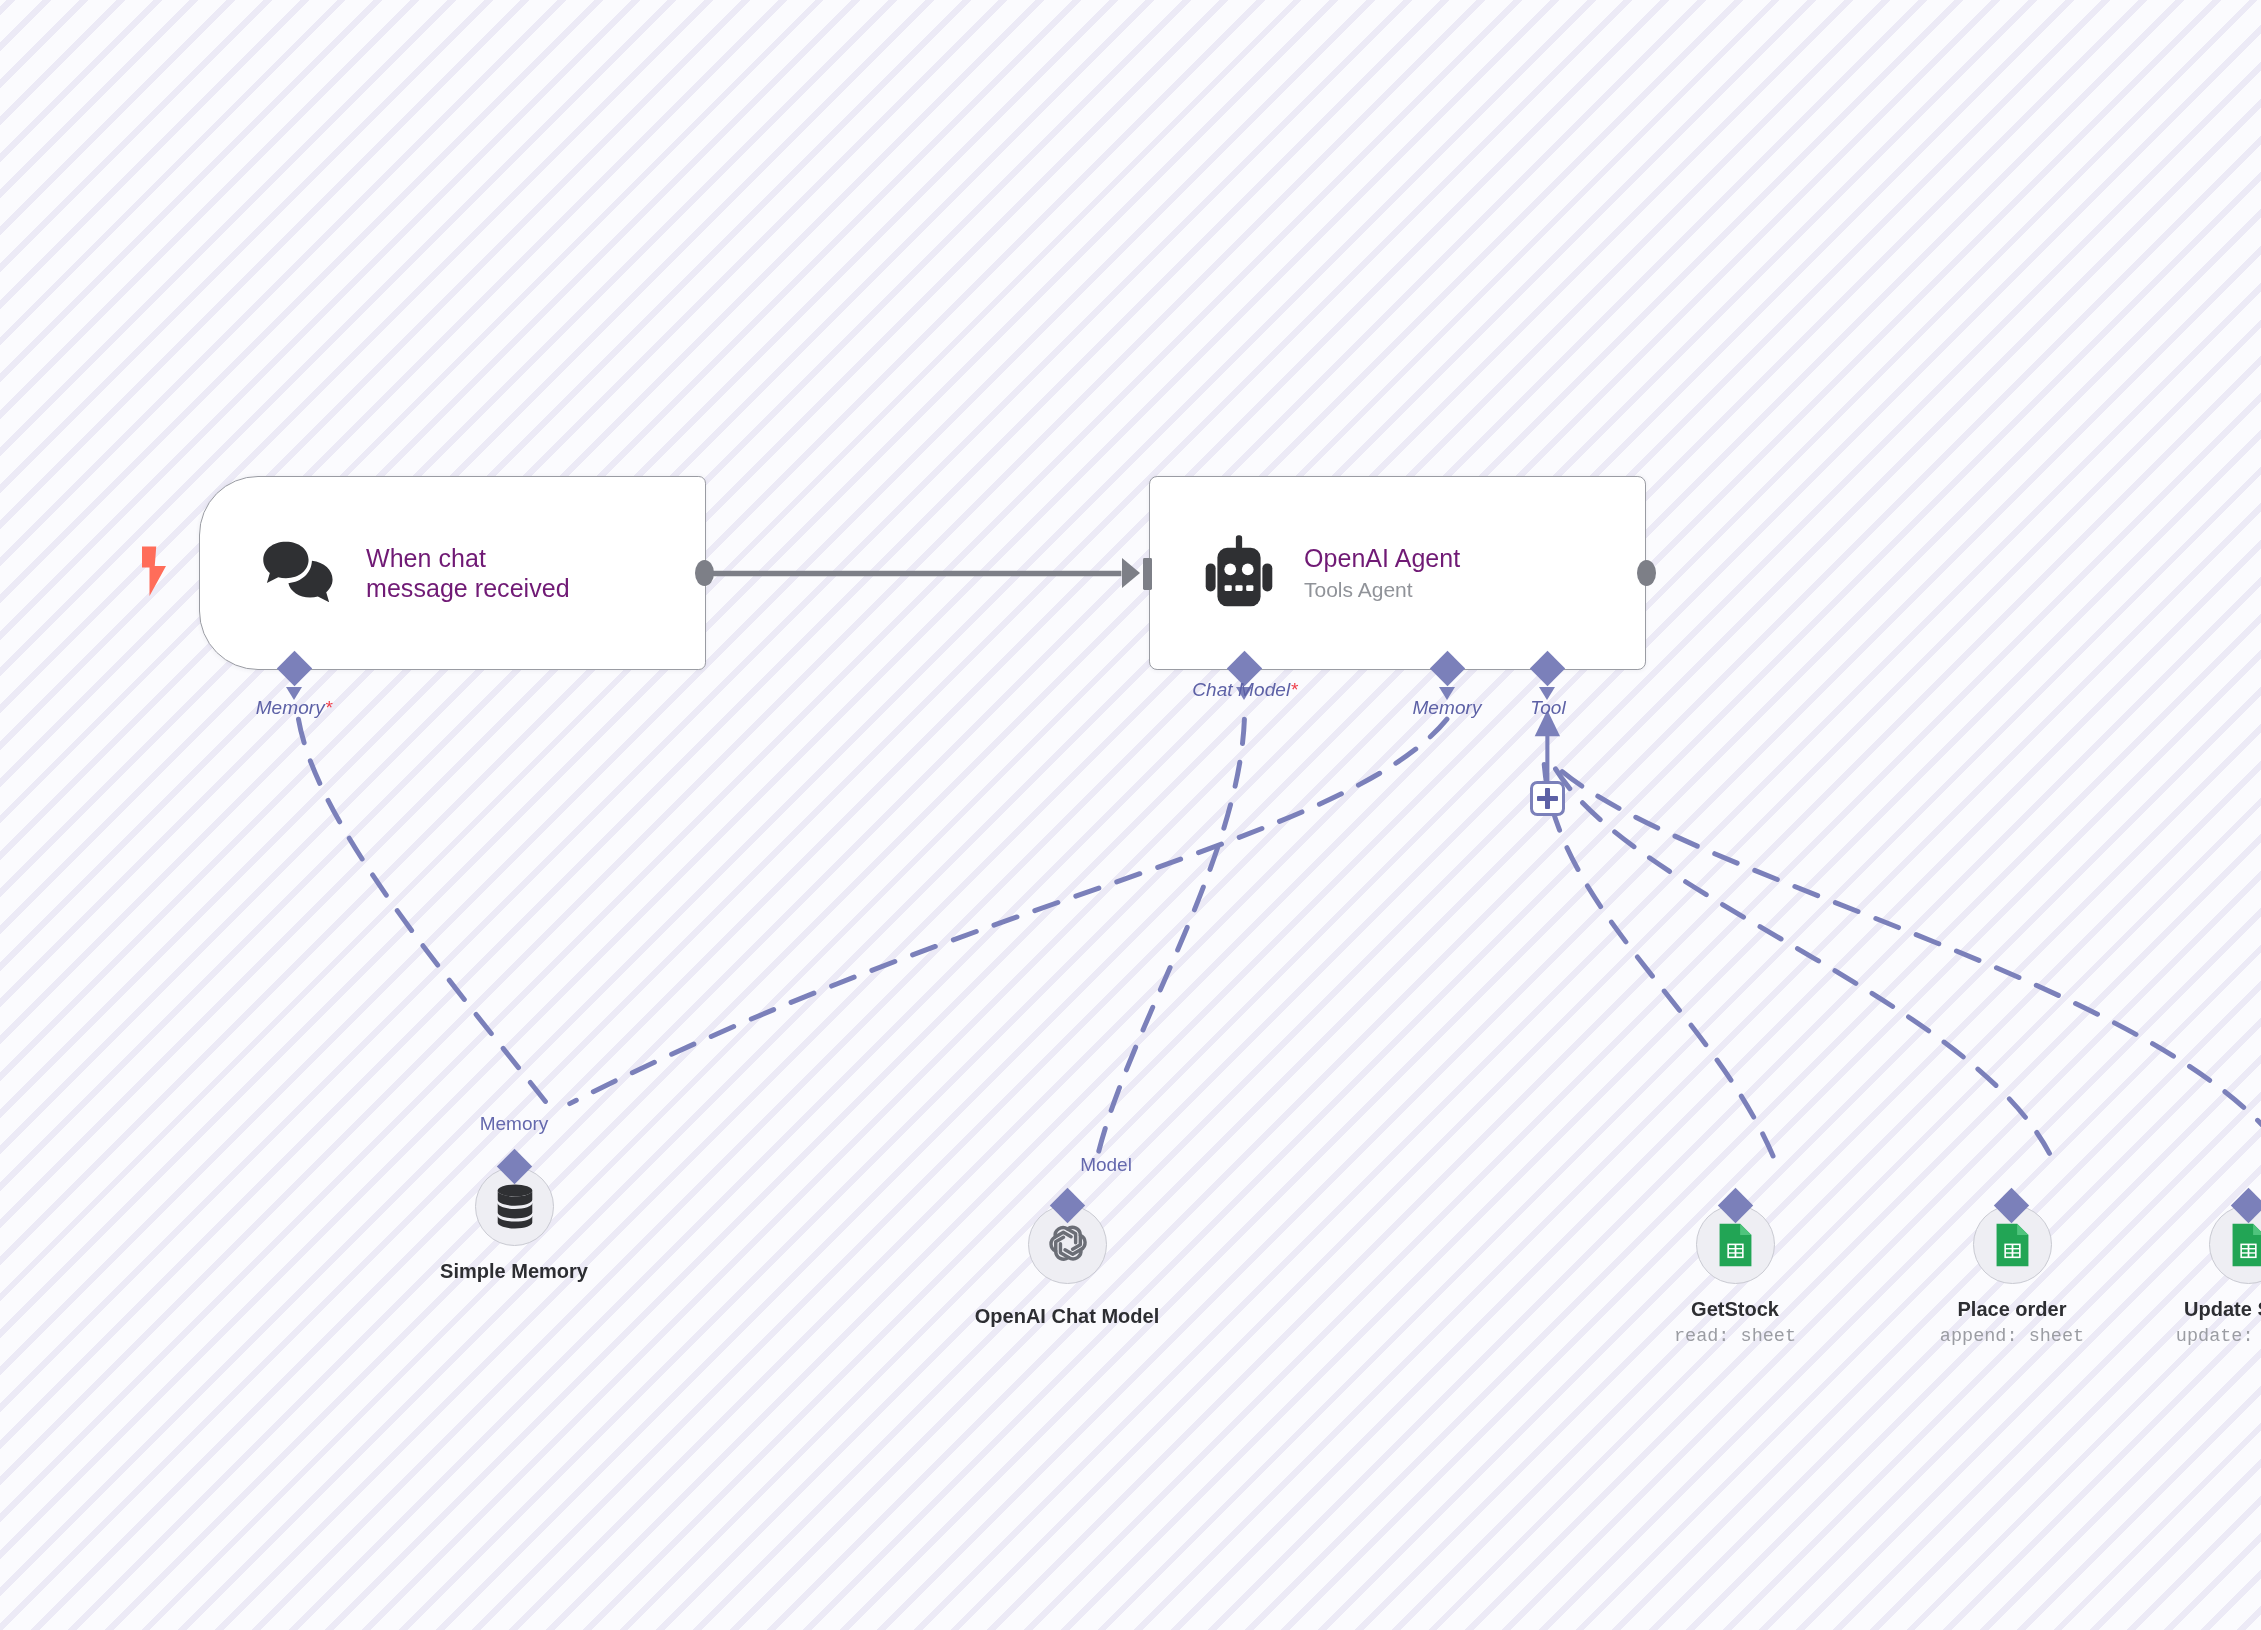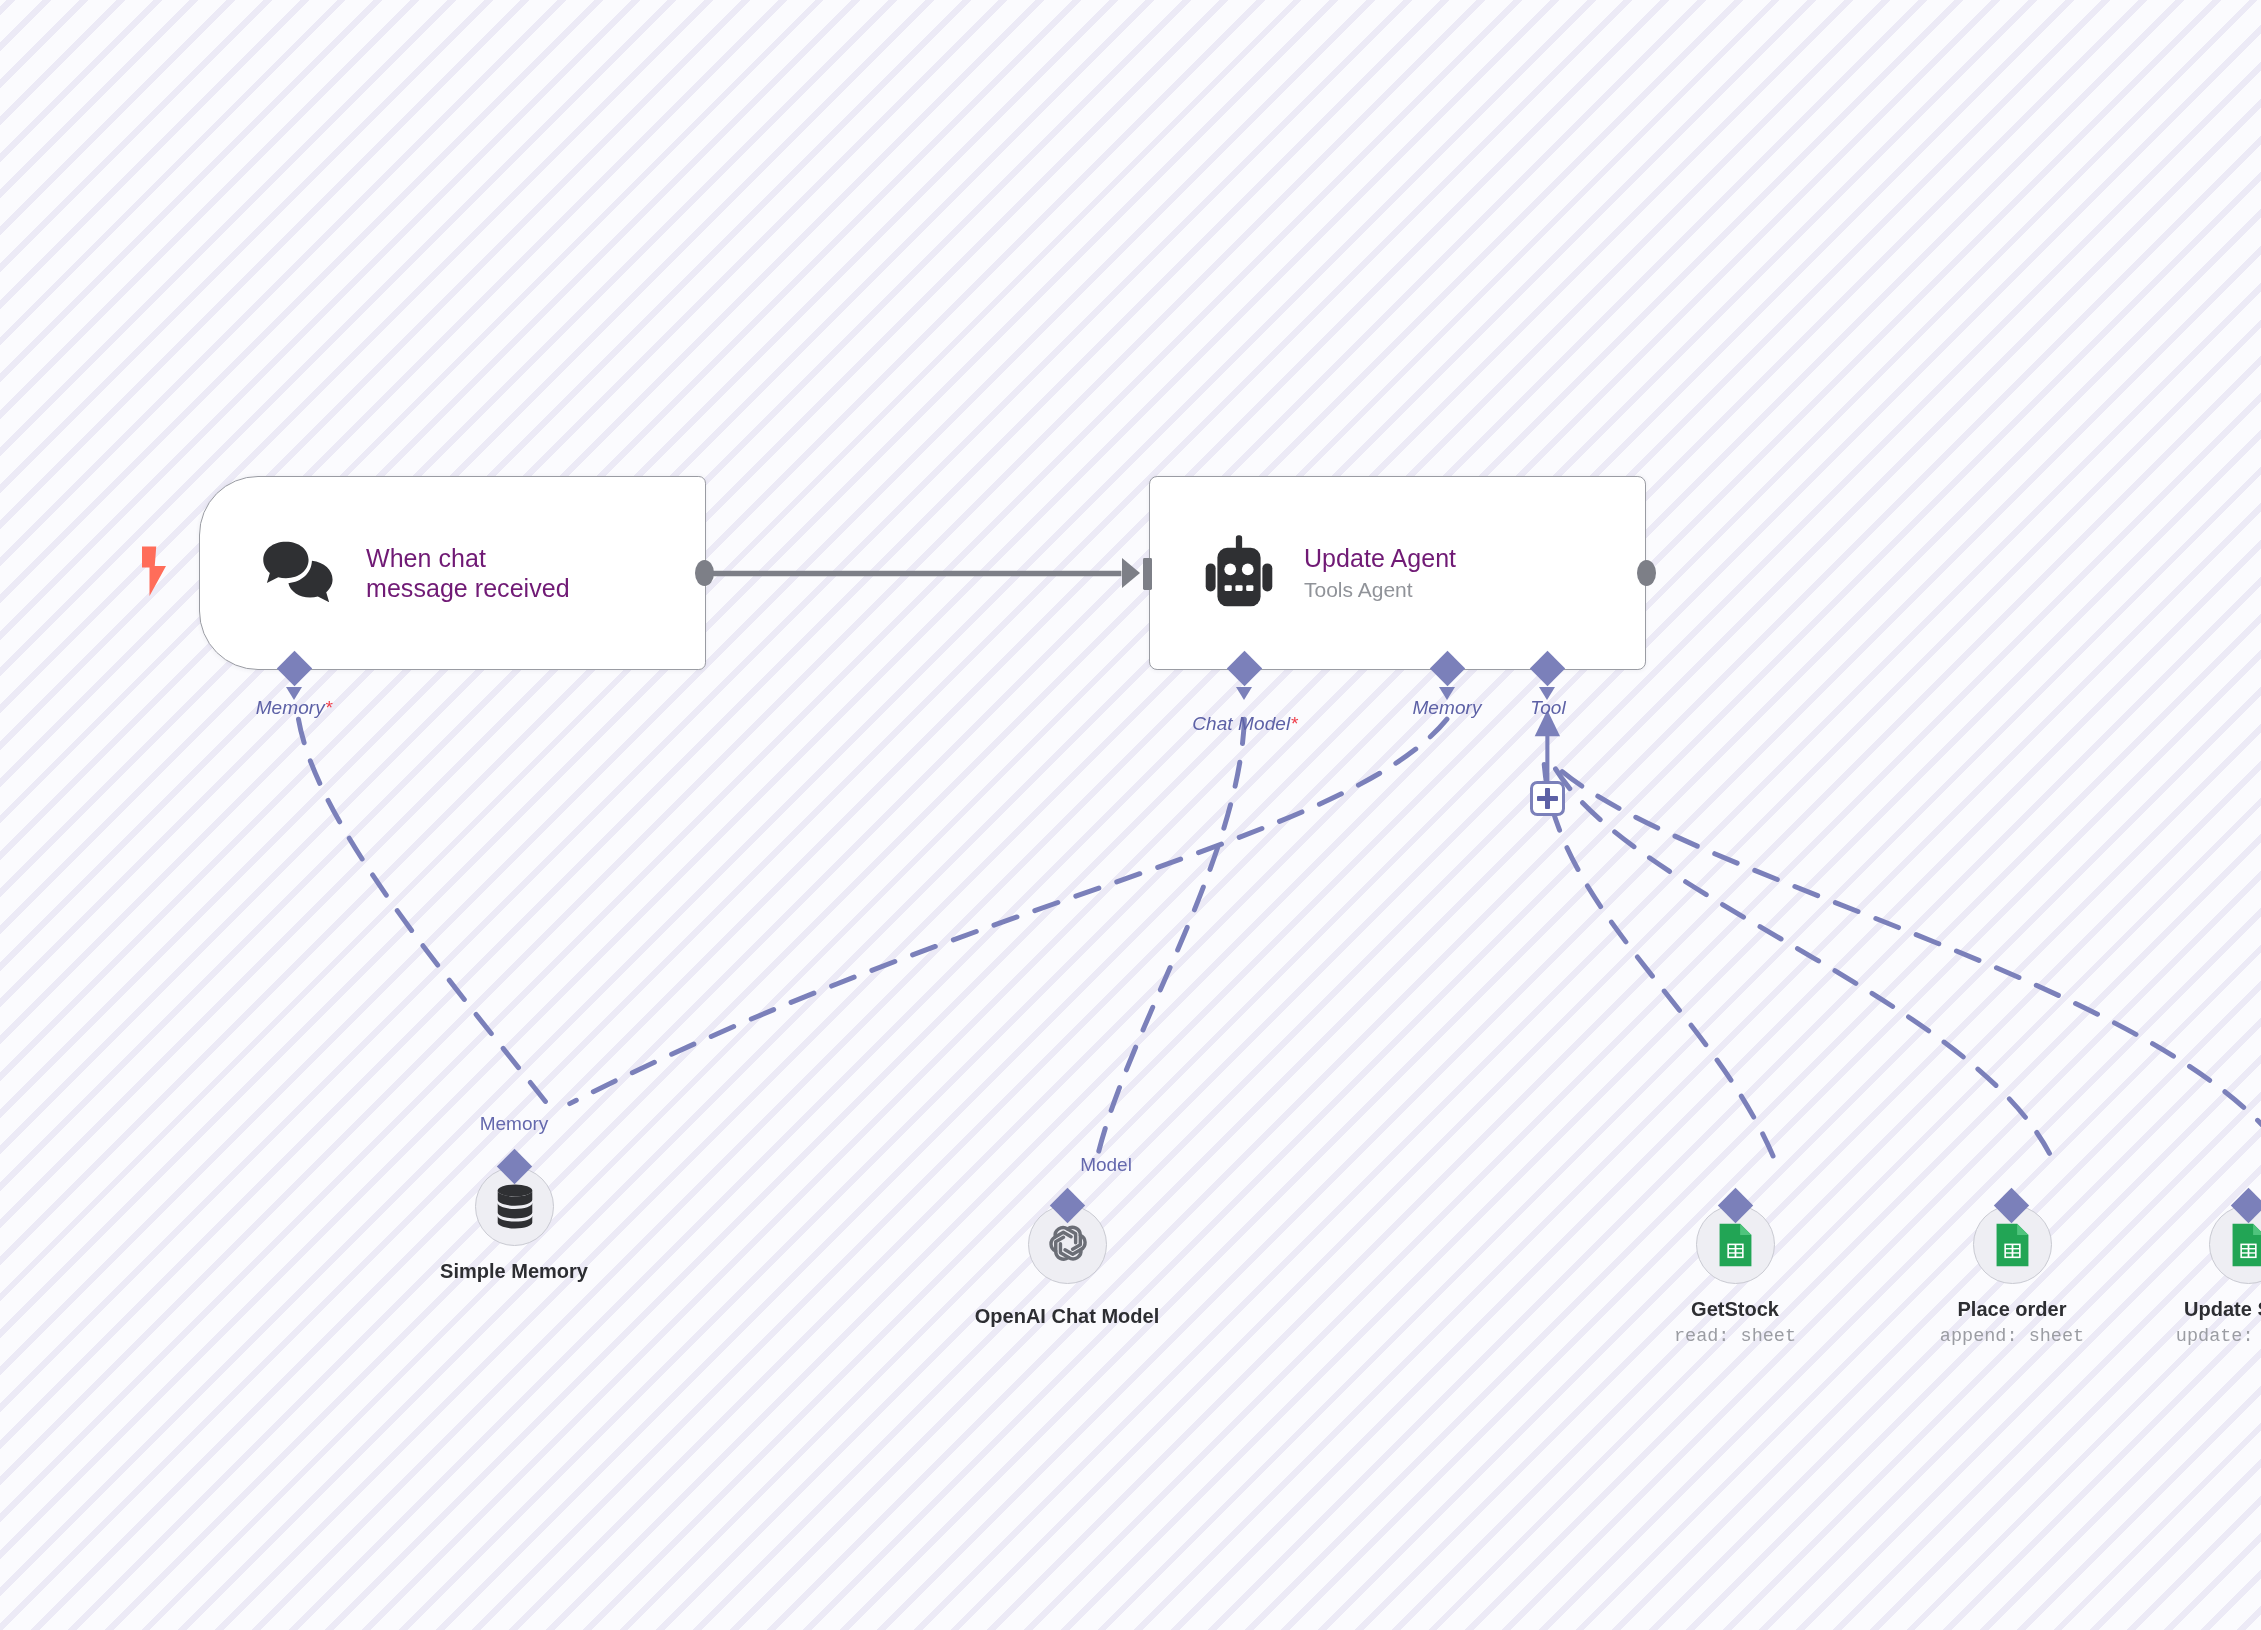--- a/index.html
+++ b/index.html
@@ -144,33 +144,33 @@
         <rect x="1.2" y="12.5" width="4.4" height="12.5" rx="2.2" fill="#2f3033"></rect>
         <rect x="26.4" y="12.5" width="4.4" height="12.5" rx="2.2" fill="#2f3033"></rect>
         <circle cx="12.1" cy="15.2" r="2.6" fill="#ffffff"></circle>
         <circle cx="19.9" cy="15.2" r="2.6" fill="#ffffff"></circle>
         <rect x="9.6" y="22.2" width="3.2" height="2.6" rx="0.6" fill="#ffffff"></rect>
         <rect x="14.4" y="22.2" width="3.2" height="2.6" rx="0.6" fill="#ffffff"></rect>
         <rect x="19.2" y="22.2" width="3.2" height="2.6" rx="0.6" fill="#ffffff"></rect>
       </svg>
     </div>
     <div class="ntext" style="margin-left:25px;">
-      <div class="ntitle">Update Agent</div>
+      <div class="ntitle">OpenAI Agent</div>
       <div class="nsub">Tools Agent</div>
     </div>
   </div>
 
   <div class="ep-in" style="left:1143px;top:558px;"></div>
   <div class="ep-arrow" style="left:1122px;top:558px;"></div>
 
   <div class="ep-dot" style="left:1637px;top:560px;"></div>
 
   <div class="diamond" style="left:1232px;top:656px;"></div>
   <div class="funnel" style="left:1236px;top:687px;"></div>
-  <div class="eplabel" style="left:1245px;top:713px;">
+  <div class="eplabel" style="left:1245px;top:679px;">
     <span>Chat Model</span><span class="req">*</span>
   </div>
 
   <div class="diamond" style="left:1435px;top:656px;"></div>
   <div class="funnel" style="left:1439px;top:687px;"></div>
   <div class="eplabel" style="left:1447px;top:697px;">
     <span>Memory</span><span class="req"></span>
   </div>
 
   <div class="diamond" style="left:1535px;top:656px;"></div>

